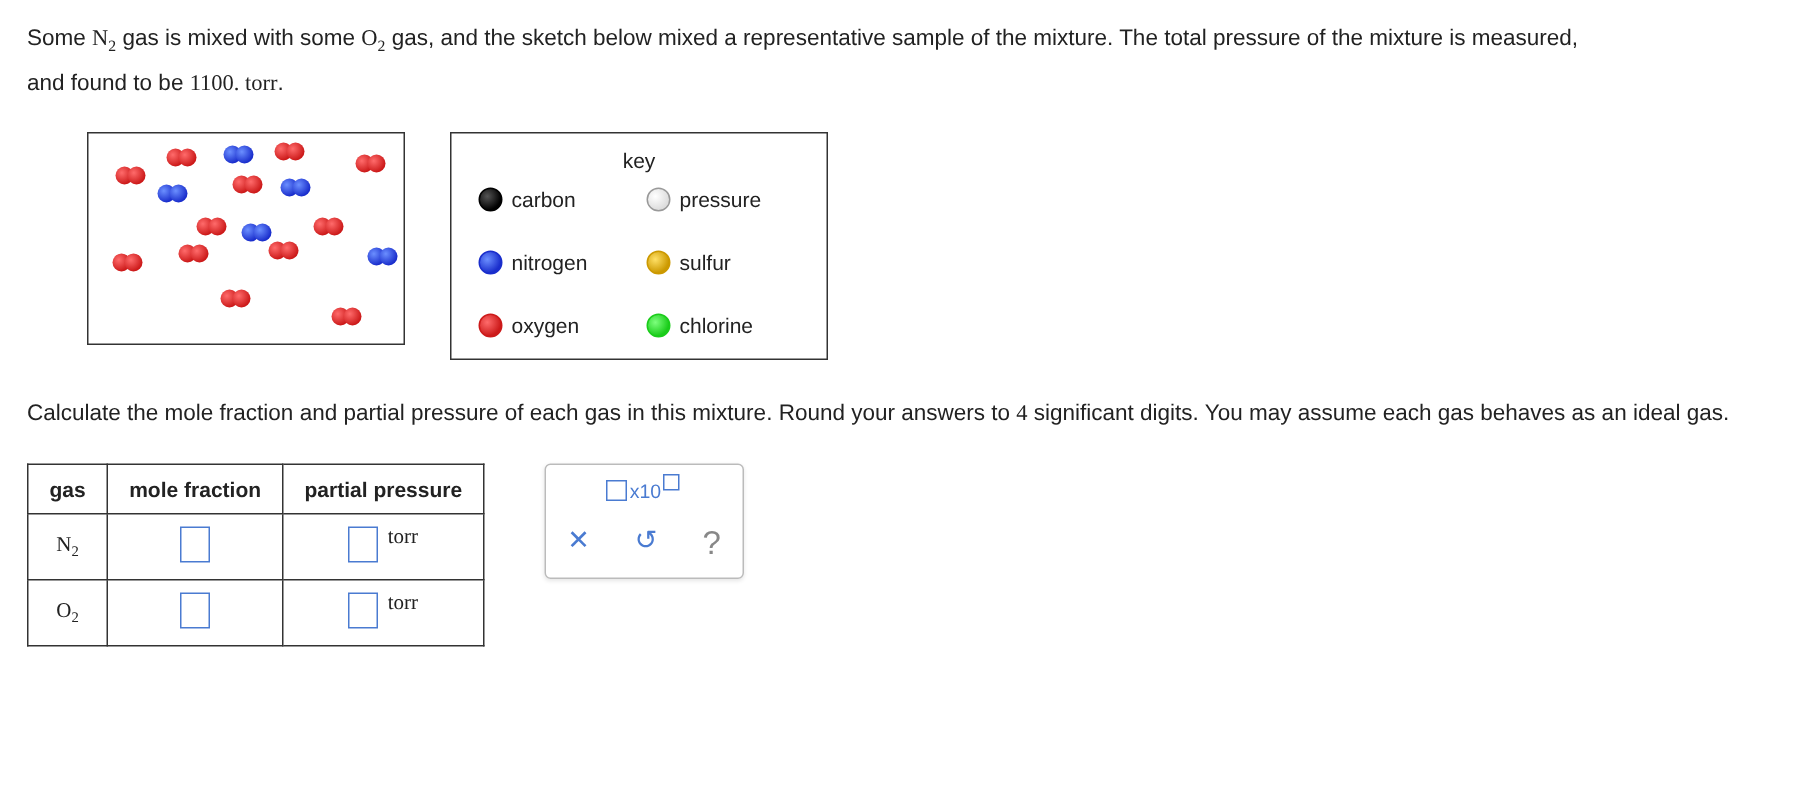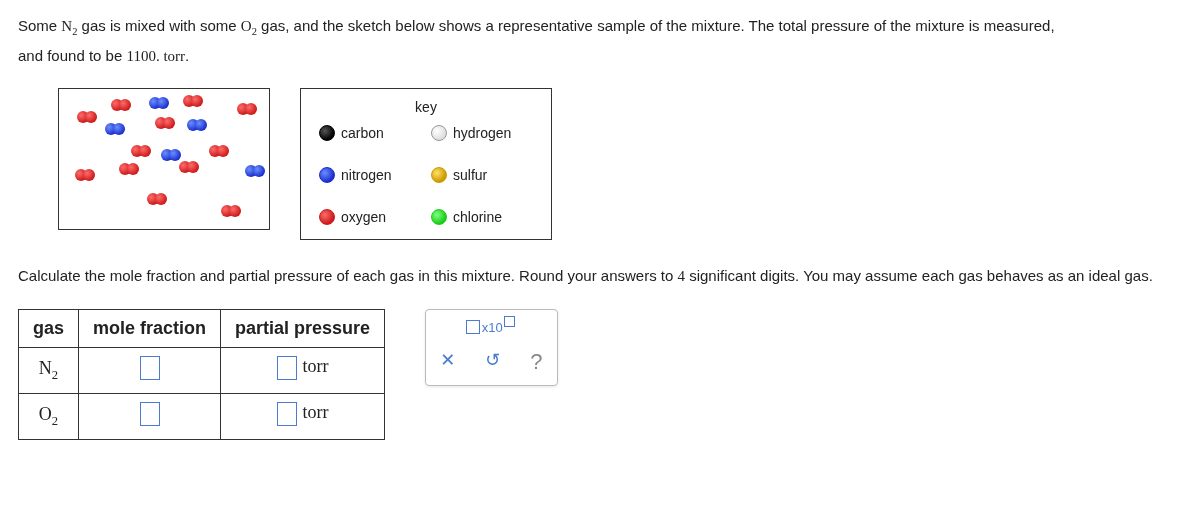--- a/index.html
+++ b/index.html
@@ -17,36 +17,36 @@
 .keygrid{display:grid;grid-template-columns:22px 90px 22px 80px;row-gap:26px;align-items:center}
 .katom{width:14px;height:14px;border-radius:50%;display:inline-block;border:1px solid #999}
 .k-carbon{background:radial-gradient(circle at 35% 35%,#555,#000 70%);border-color:#000}
 .k-nitrogen{background:radial-gradient(circle at 35% 35%,#6b8fff,#1a2ecc 70%);border-color:#1a2ecc}
 .k-oxygen{background:radial-gradient(circle at 35% 35%,#ff6b6b,#cc1a1a 70%);border-color:#cc1a1a}
 .k-hydrogen{background:radial-gradient(circle at 35% 35%,#fff,#ddd 70%)}
 .k-sulfur{background:radial-gradient(circle at 35% 35%,#ffe066,#cc9900 70%);border-color:#cc9900}
 .k-chlorine{background:radial-gradient(circle at 35% 35%,#7dff7d,#1acc1a 70%);border-color:#1acc1a}
 .row2{display:flex;gap:40px;align-items:flex-start;margin-top:18px}
 table.answer{border-collapse:collapse}
-table.answer th,table.answer td{border:1px solid #333;padding:8px 14px;text-align:center;font-size:18px}
+table.answer th,table.answer td{border:1px solid #333;padding:8px 14px;text-align:center;font-size:14px}
 table.answer th{font-weight:bold}
 .inputcell{display:inline-flex;align-items:flex-start;gap:6px}
 .inputbox{width:18px;height:22px;border:1px solid #4a7bd1;background:#fff;display:inline-block}
 .toolbox{border:1px solid #bbb;border-radius:4px;padding:10px 14px;display:flex;flex-direction:column;gap:14px;box-shadow:0 1px 3px rgba(0,0,0,.1)}
 .toolrow{display:flex;gap:30px;align-items:flex-start;justify-content:center}
 .sci{display:inline-flex;align-items:flex-start;color:#4a7bd1;font-size:13px}
 .scibox{width:12px;height:12px;border:1px solid #4a7bd1;display:inline-block;margin-right:2px}
 .tbtn{font-size:18px;color:#4a7bd1;cursor:pointer}
 .qmark{font-size:22px;color:#888}
 </style>
 </head>
 <body>
 
 <div class="prompt">
-  <span>Some </span><span style="font-family:'Times New Roman',serif"><span>N</span><span class="sub">2</span></span><span> gas is mixed with some </span><span style="font-family:'Times New Roman',serif"><span>O</span><span class="sub">2</span></span><span> gas, and the sketch below shows a representative sample of the mixture. The total pressure of the mixture is measured,</span><br>
+  <span>Some </span><span style="font-family:'Times New Roman',serif"><span>N</span><span class="sub">2</span></span><span> gas is mixed with some </span><span style="font-family:'Times New Roman',serif"><span>O</span><span class="sub">2</span></span><span> gas, and the sketch below mixed a representative sample of the mixture. The total pressure of the mixture is measured,</span><br>
   <span>and found to be </span><span style="font-family:Liberation Serif, serif">1100. torr</span><span>.</span>
 </div>
 
 <div class="row1">
   <div class="sketch">
     <div class="mol" style="left:18px;top:22px">
         <span class="atom red"></span>
         <span class="atom red"></span>
       </div>
     <div class="mol" style="left:52px;top:10px">
@@ -114,21 +114,21 @@
         <span class="atom red"></span>
       </div>
   </div>
 
   <div class="keybox">
     <div class="keytitle">key</div>
     <div class="keygrid">
       <span class="katom k-carbon"></span>
         <span>carbon</span>
       <span class="katom k-hydrogen"></span>
-        <span>hydrogen</span>
+        <span>pressure</span>
       <span class="katom k-nitrogen"></span>
         <span>nitrogen</span>
       <span class="katom k-sulfur"></span>
         <span>sulfur</span>
       <span class="katom k-oxygen"></span>
         <span>oxygen</span>
       <span class="katom k-chlorine"></span>
         <span>chlorine</span>
     </div>
   </div>

